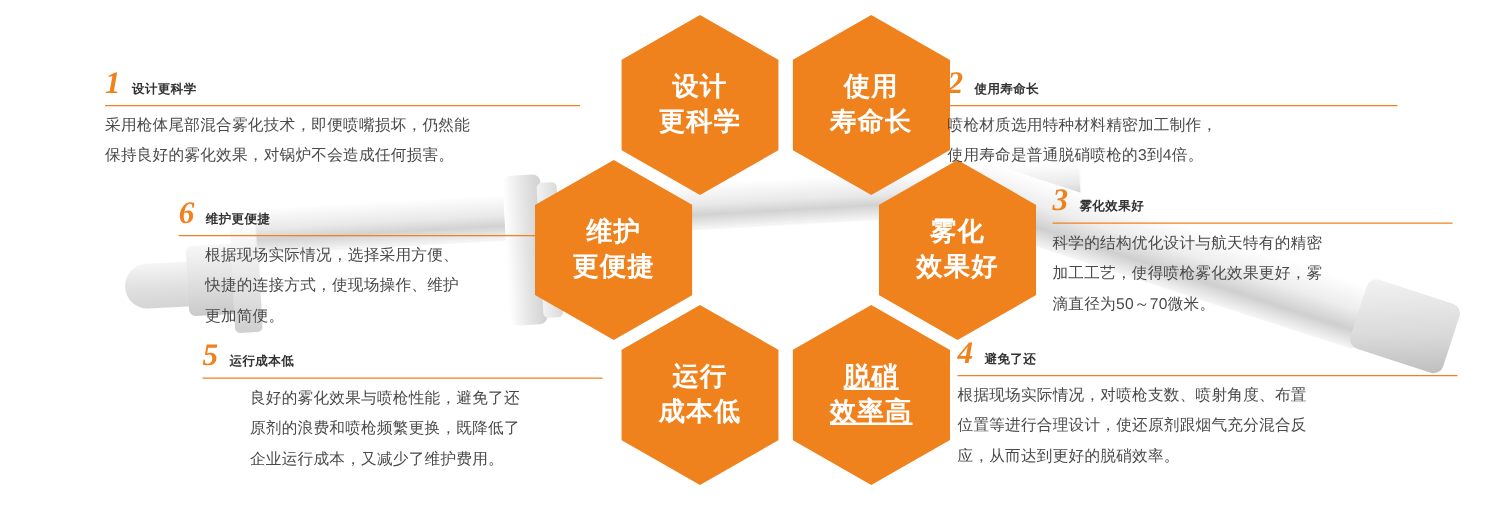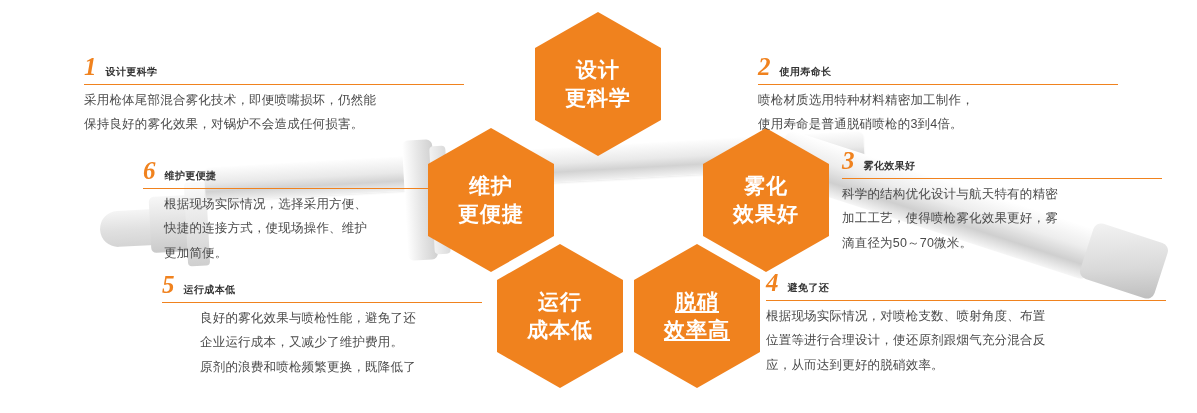--- a/index.html
+++ b/index.html
@@ -70,21 +70,21 @@
     display:flex;flex-direction:column;
     align-items:center;justify-content:center;
     color:#ffffff;
     font-size:21px;
     font-weight:bold;
     line-height:1.32;
     letter-spacing:1px;
     text-align:center;
   }
   .hex span{display:block;}
-  .hex.h1{left:497px;top:12px;margin-left:38px;}
+  .hex.h1{left:497px;top:12px;}
   .hex.h2{left:634px;top:12px;}
   .hex.h3{left:428px;top:128px;}
   .hex.h4{left:703px;top:128px;}
   .hex.h5{left:497px;top:244px;}
   .hex.h6{left:634px;top:244px;text-decoration:underline;}
 
   
   .block{position:absolute;}
   .blk-head{
     display:flex;align-items:baseline;
@@ -127,20 +127,24 @@
   <div class="device lance-body"></div>
   <div class="device collar"></div>
   <div class="device collar2"></div>
   <div class="device lance-body2"></div>
   <div class="device lance-tip"></div>
 
   <div class="hex h1">
     <span>设计</span>
     <span>更科学</span>
   </div>
+  <div class="hex h2">
+    <span>使用</span>
+    <span>寿命长</span>
+  </div>
   <div class="hex h4">
     <span>雾化</span>
     <span>效果好</span>
   </div>
   <div class="hex h3">
     <span>维护</span>
     <span>更便捷</span>
   </div>
   <div class="hex h5">
     <span>运行</span>
@@ -197,22 +201,22 @@
     </div>
   </div>
 
   <div class="block" style="left:162px;top:272px;width:320px;">
     <div class="blk-head">
       <span class="num">5</span>
       <span class="title">运行成本低</span>
     </div>
     <div class="body" style="padding-left:38px;">
       <p>良好的雾化效果与喷枪性能，避免了还</p>
+      <p>原剂的浪费和喷枪频繁更换，既降低了</p>
       <p>企业运行成本，又减少了维护费用。</p>
-      <p>原剂的浪费和喷枪频繁更换，既降低了</p>
     </div>
   </div>
 
   <div class="block" style="left:143px;top:158px;width:290px;">
     <div class="blk-head">
       <span class="num">6</span>
       <span class="title">维护更便捷</span>
     </div>
     <div class="body" style="padding-left:21px;">
       <p>根据现场实际情况，选择采用方便、</p>

